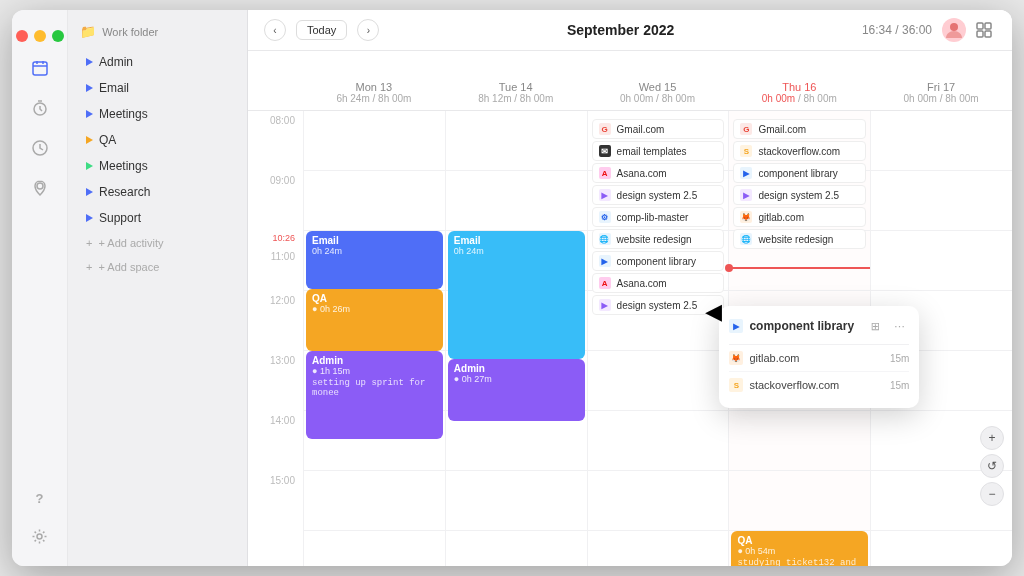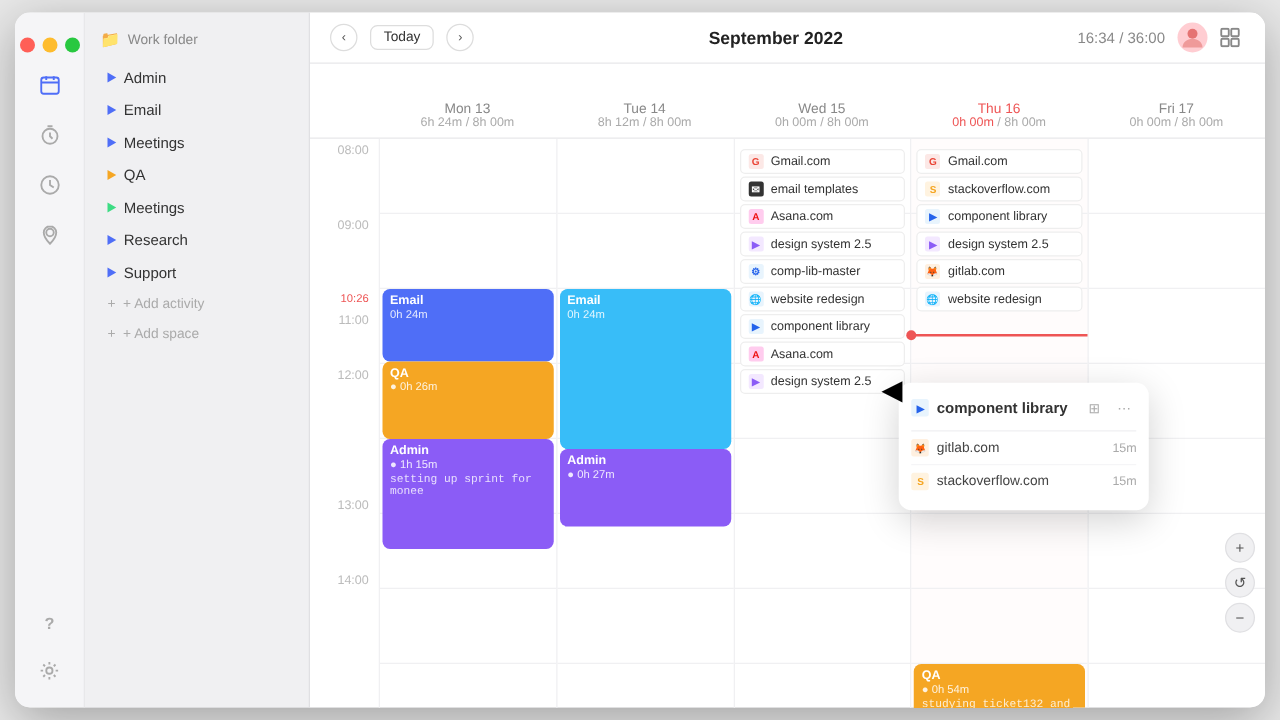--- a/index.html
+++ b/index.html
@@ -473,25 +473,28 @@
             </div>
           <div class="time-slot current-time" style="height:16px;padding-top:0;padding-left:36px;">
               <span style="font-size:9px;">10:26</span>
             </div>
           <div class="time-slot" style="height:44px;">
               <span>11:00</span>
             </div>
           <div class="time-slot" style="height:60px;margin-left:32px;">
               <span>12:00</span>
             </div>
-          <div class="time-slot" style="height:60px;margin-top:44px;">
+          <div class="time-slot" style="height:60px;">
               <span>13:00</span>
             </div>
           <div class="time-slot" style="height:60px;">
               <span>14:00</span>
+            </div>
+          <div class="time-slot" style="height:60px;">
+              <span>15:00</span>
             </div>
 
         </div>
 
         <div class="grid-body">
 
           <div class="day-col">
             <div style="height:480px;position:relative;">
               <div style="position:absolute;top:0;left:0;right:0;bottom:0;">
                 <div style="height:60px;border-bottom:1px solid #f0f0f2;"></div>

